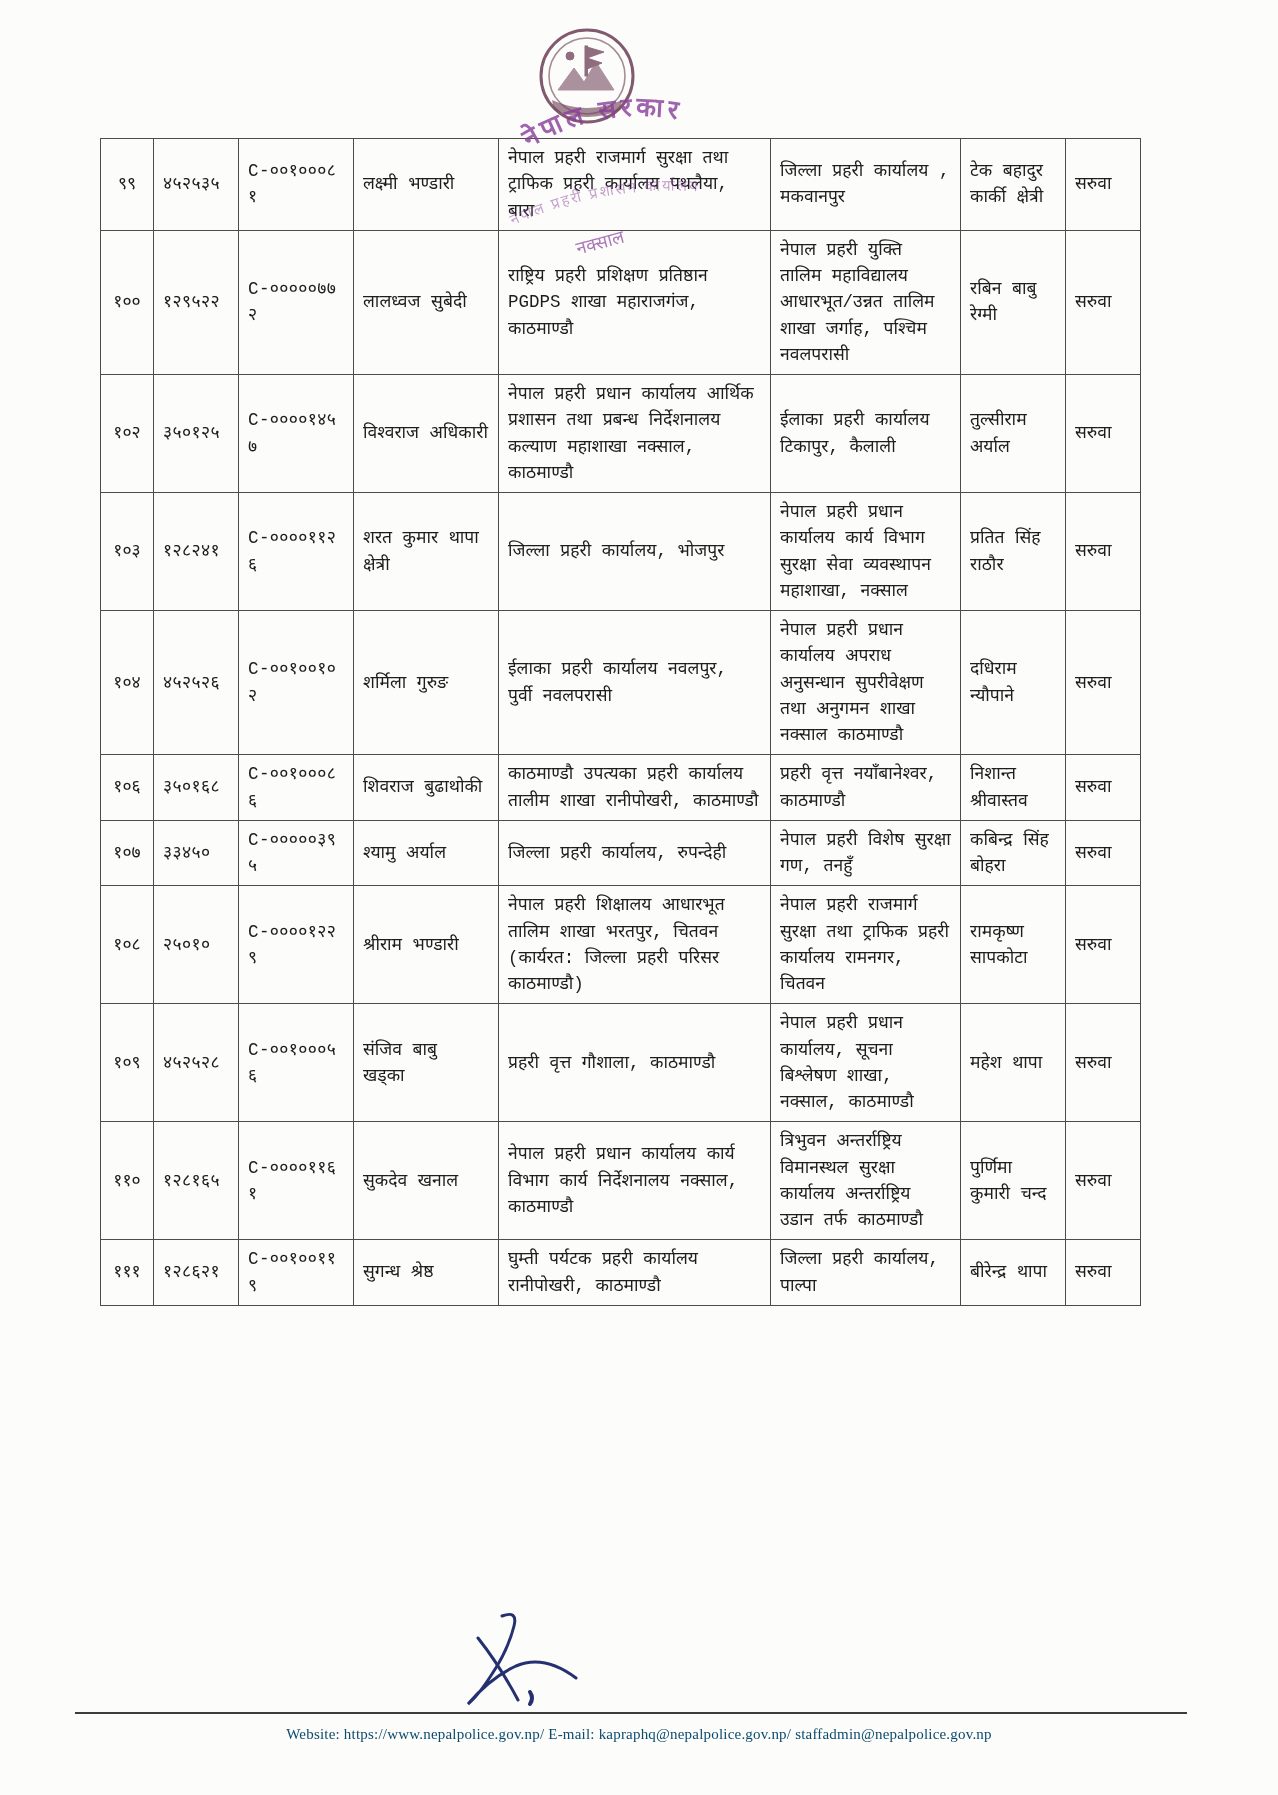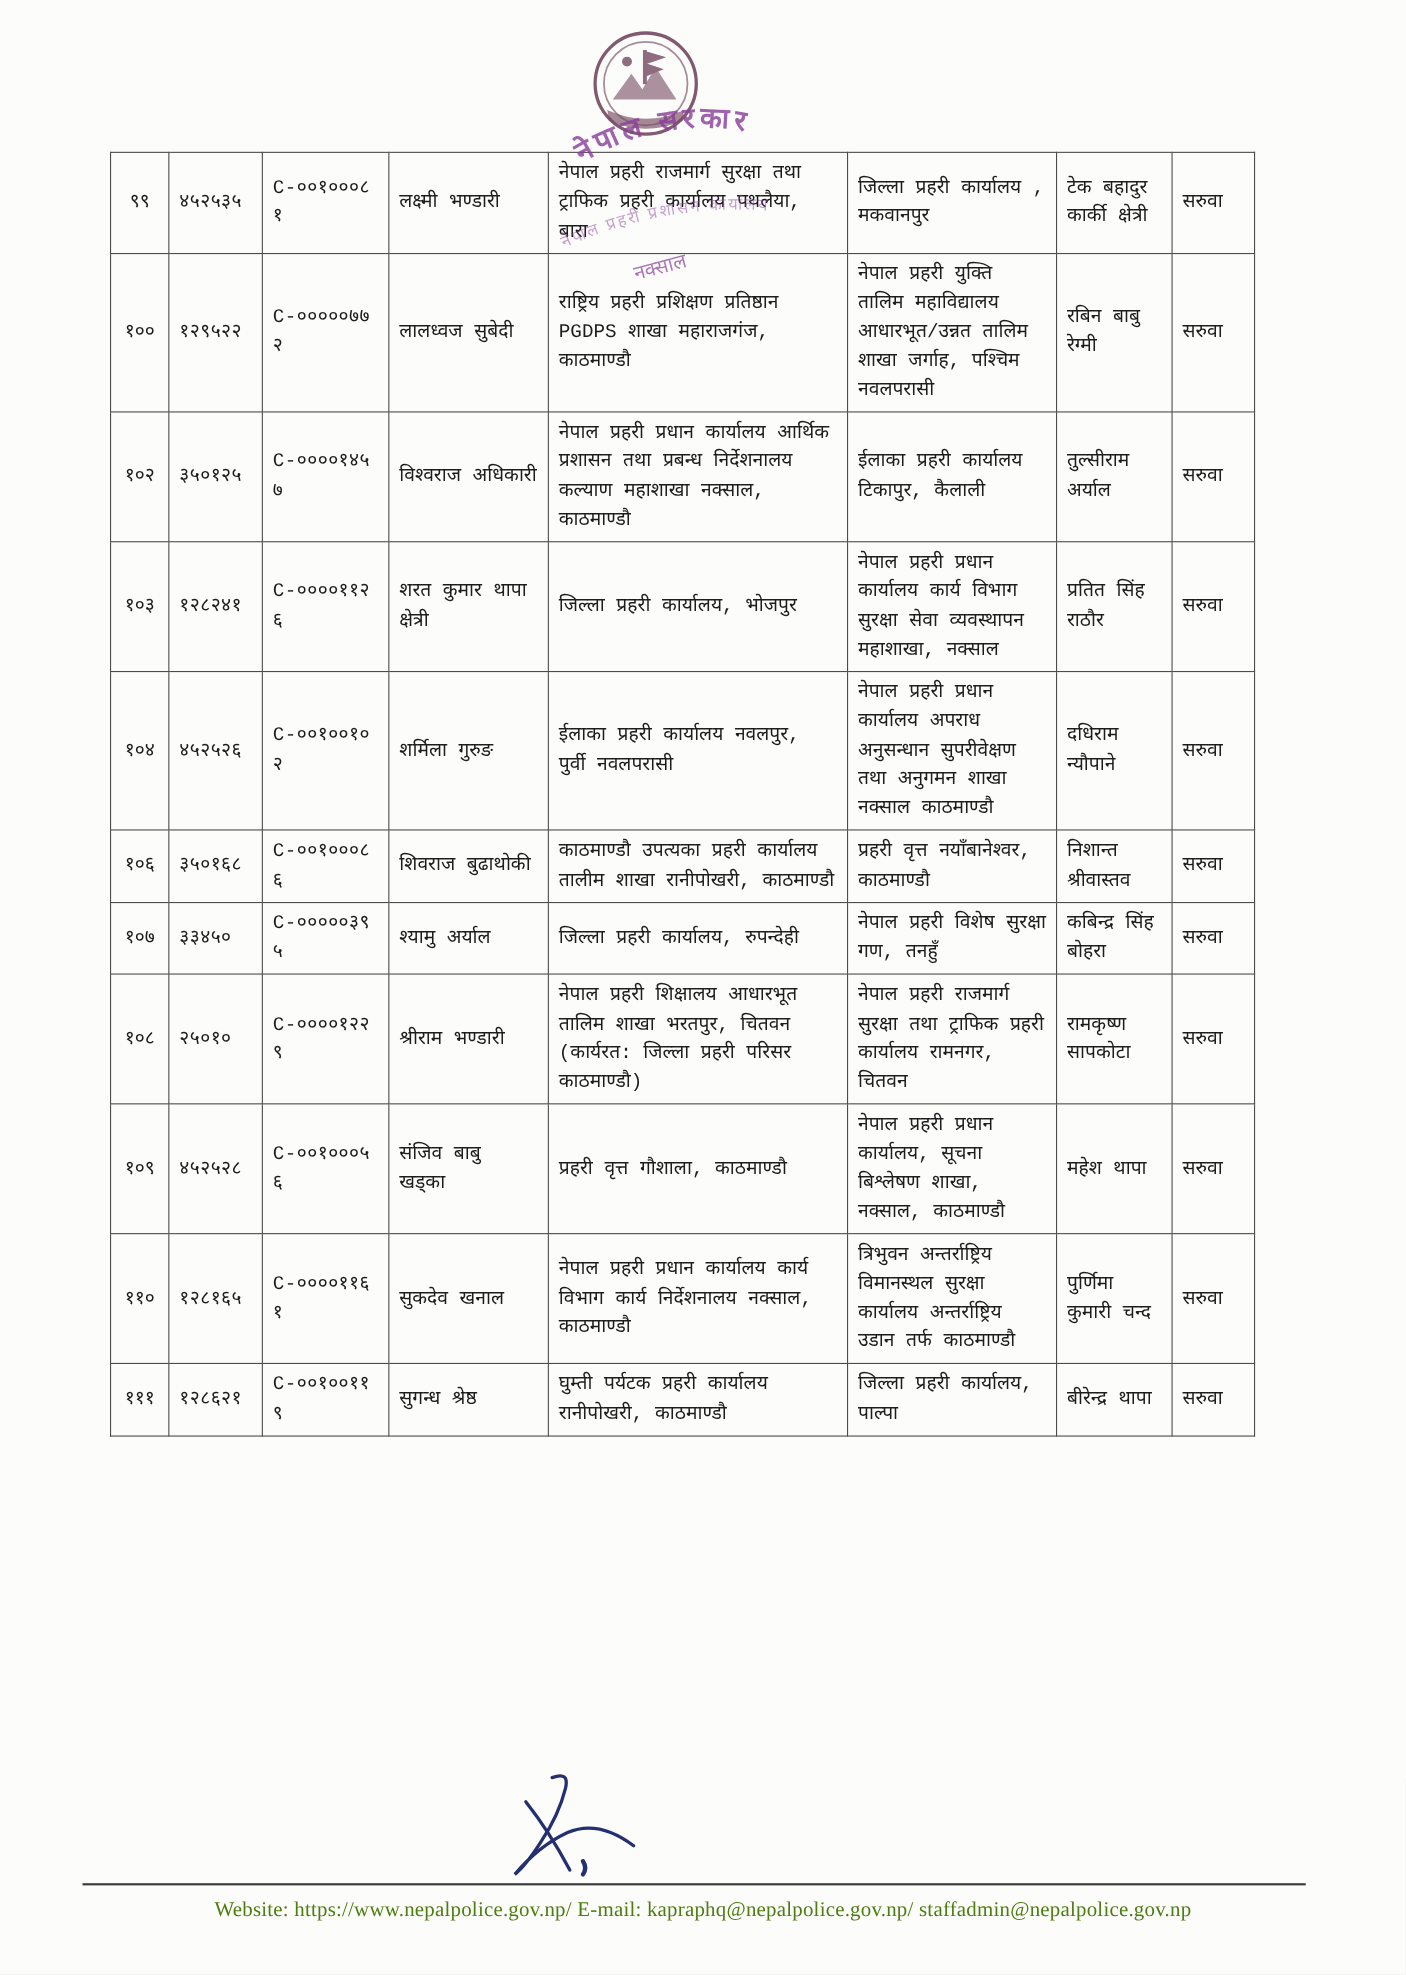--- a/index.html
+++ b/index.html
@@ -48,22 +48,22 @@
   .signature{position:absolute;left:448px;top:1608px;width:140px;height:115px;}
   
   .footer-rule{
     position:absolute;left:75px;top:1712px;width:1112px;
     border-top:2.4px solid #3c3c3a;
   }
   .footer{
     position:absolute;left:0;top:1726px;width:1278px;
     text-align:center;
     font-family:"Liberation Serif", serif;
-    font-size:19px;
-    color:#4d7c0f;
+    font-size:15px;
+    color:#0c4a6e;
     letter-spacing:.2px;
   }
 </style>
 </head>
 <body>
 
 <div class="page">
 
   <div class="emblem">
     <svg viewBox="0 0 118 118" width="118" height="118">

